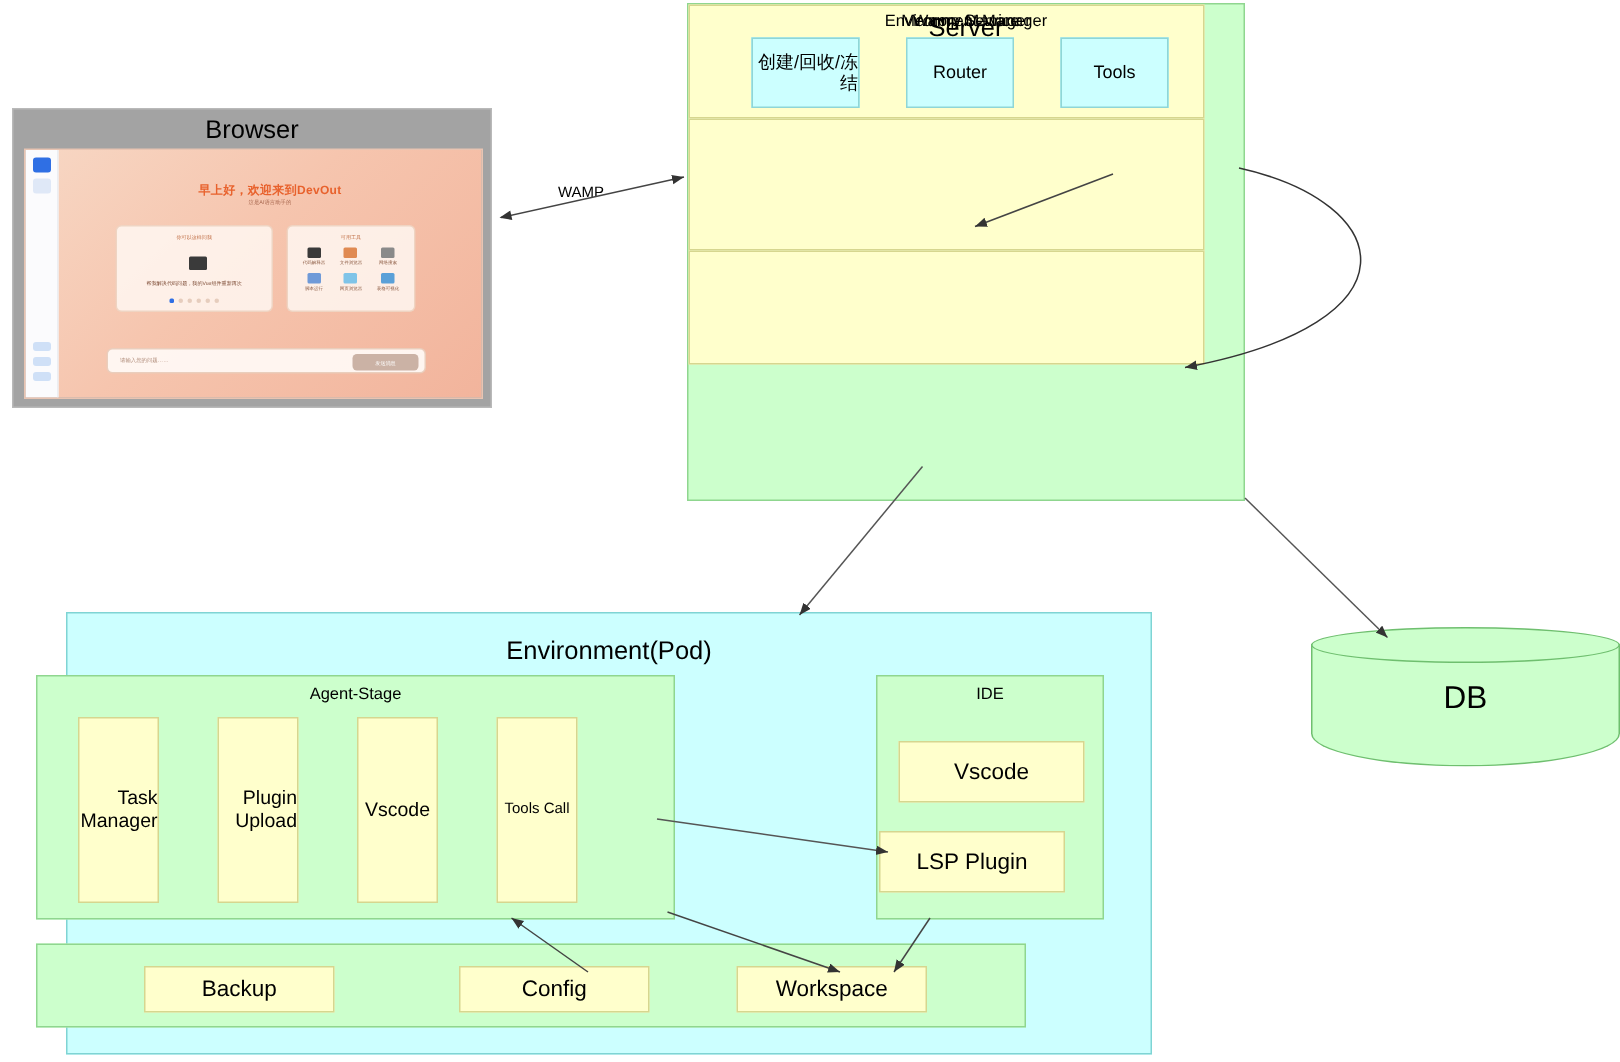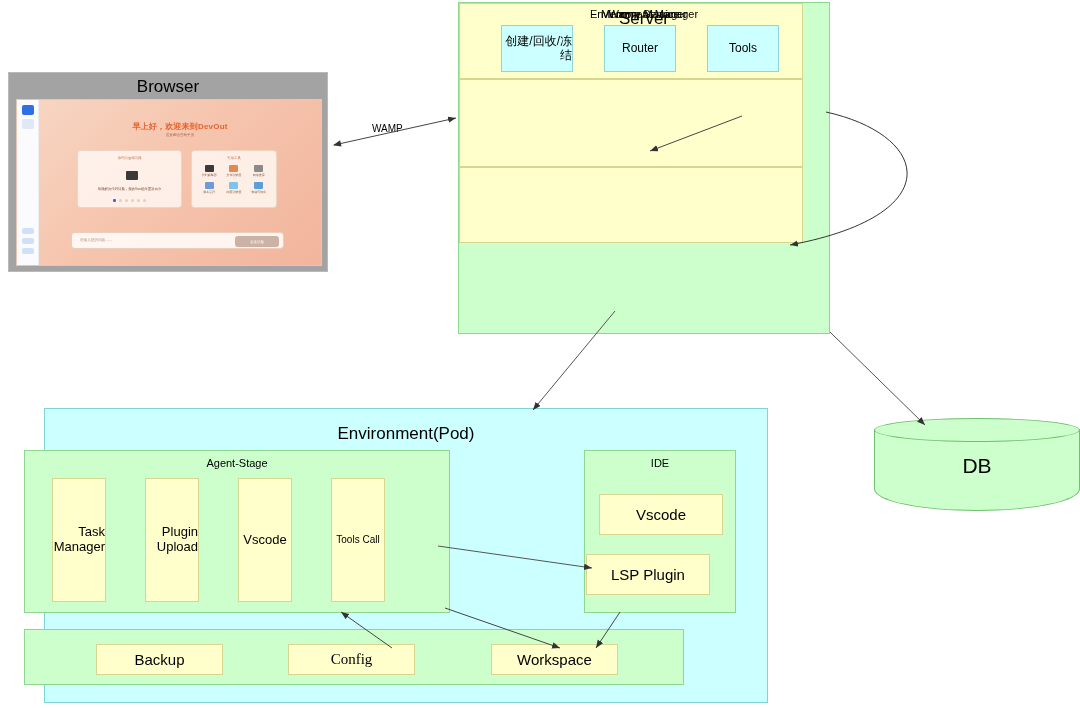--- a/index.html
+++ b/index.html
@@ -204,21 +204,21 @@
   .stage-leaf.s2 { left: 120px; }
   .stage-leaf.s3 { left: 213px; }
   .stage-leaf.s4 { left: 306px; font-size: 10px; }
   #ide-box { left: 584px; top: 450px; width: 152px; height: 163px; }
   #ide-title { top: 6px; font-size: 11px; }
   #ide-vscode { left: 14px; top: 43px; width: 124px; height: 41px; font-size: 15px; }
   #ide-lsp    { left: 1px; top: 103px; width: 124px; height: 41px; font-size: 15px; }
   #bottom-band { left: 24px; top: 629px; width: 660px; height: 56px; }
   .band-leaf { top: 14px; width: 127px; height: 31px; font-size: 15px; }
   .band-leaf.b1 { left: 71px; }
-  .band-leaf.b2 { left: 263px; font-family: Liberation Serif, serif; }
+  .band-leaf.b2 { left: 281px; }
   .band-leaf.b3 { left: 466px; }
 
   
   #db-node { left: 874px; top: 418px; width: 206px; height: 93px; }
   #db-body {
     position: absolute; left: 0; top: 11px;
     width: 206px; height: 82px;
     background: #ccffcc;
     border-left: 1px solid #6fbf6f;
     border-right: 1px solid #6fbf6f;

